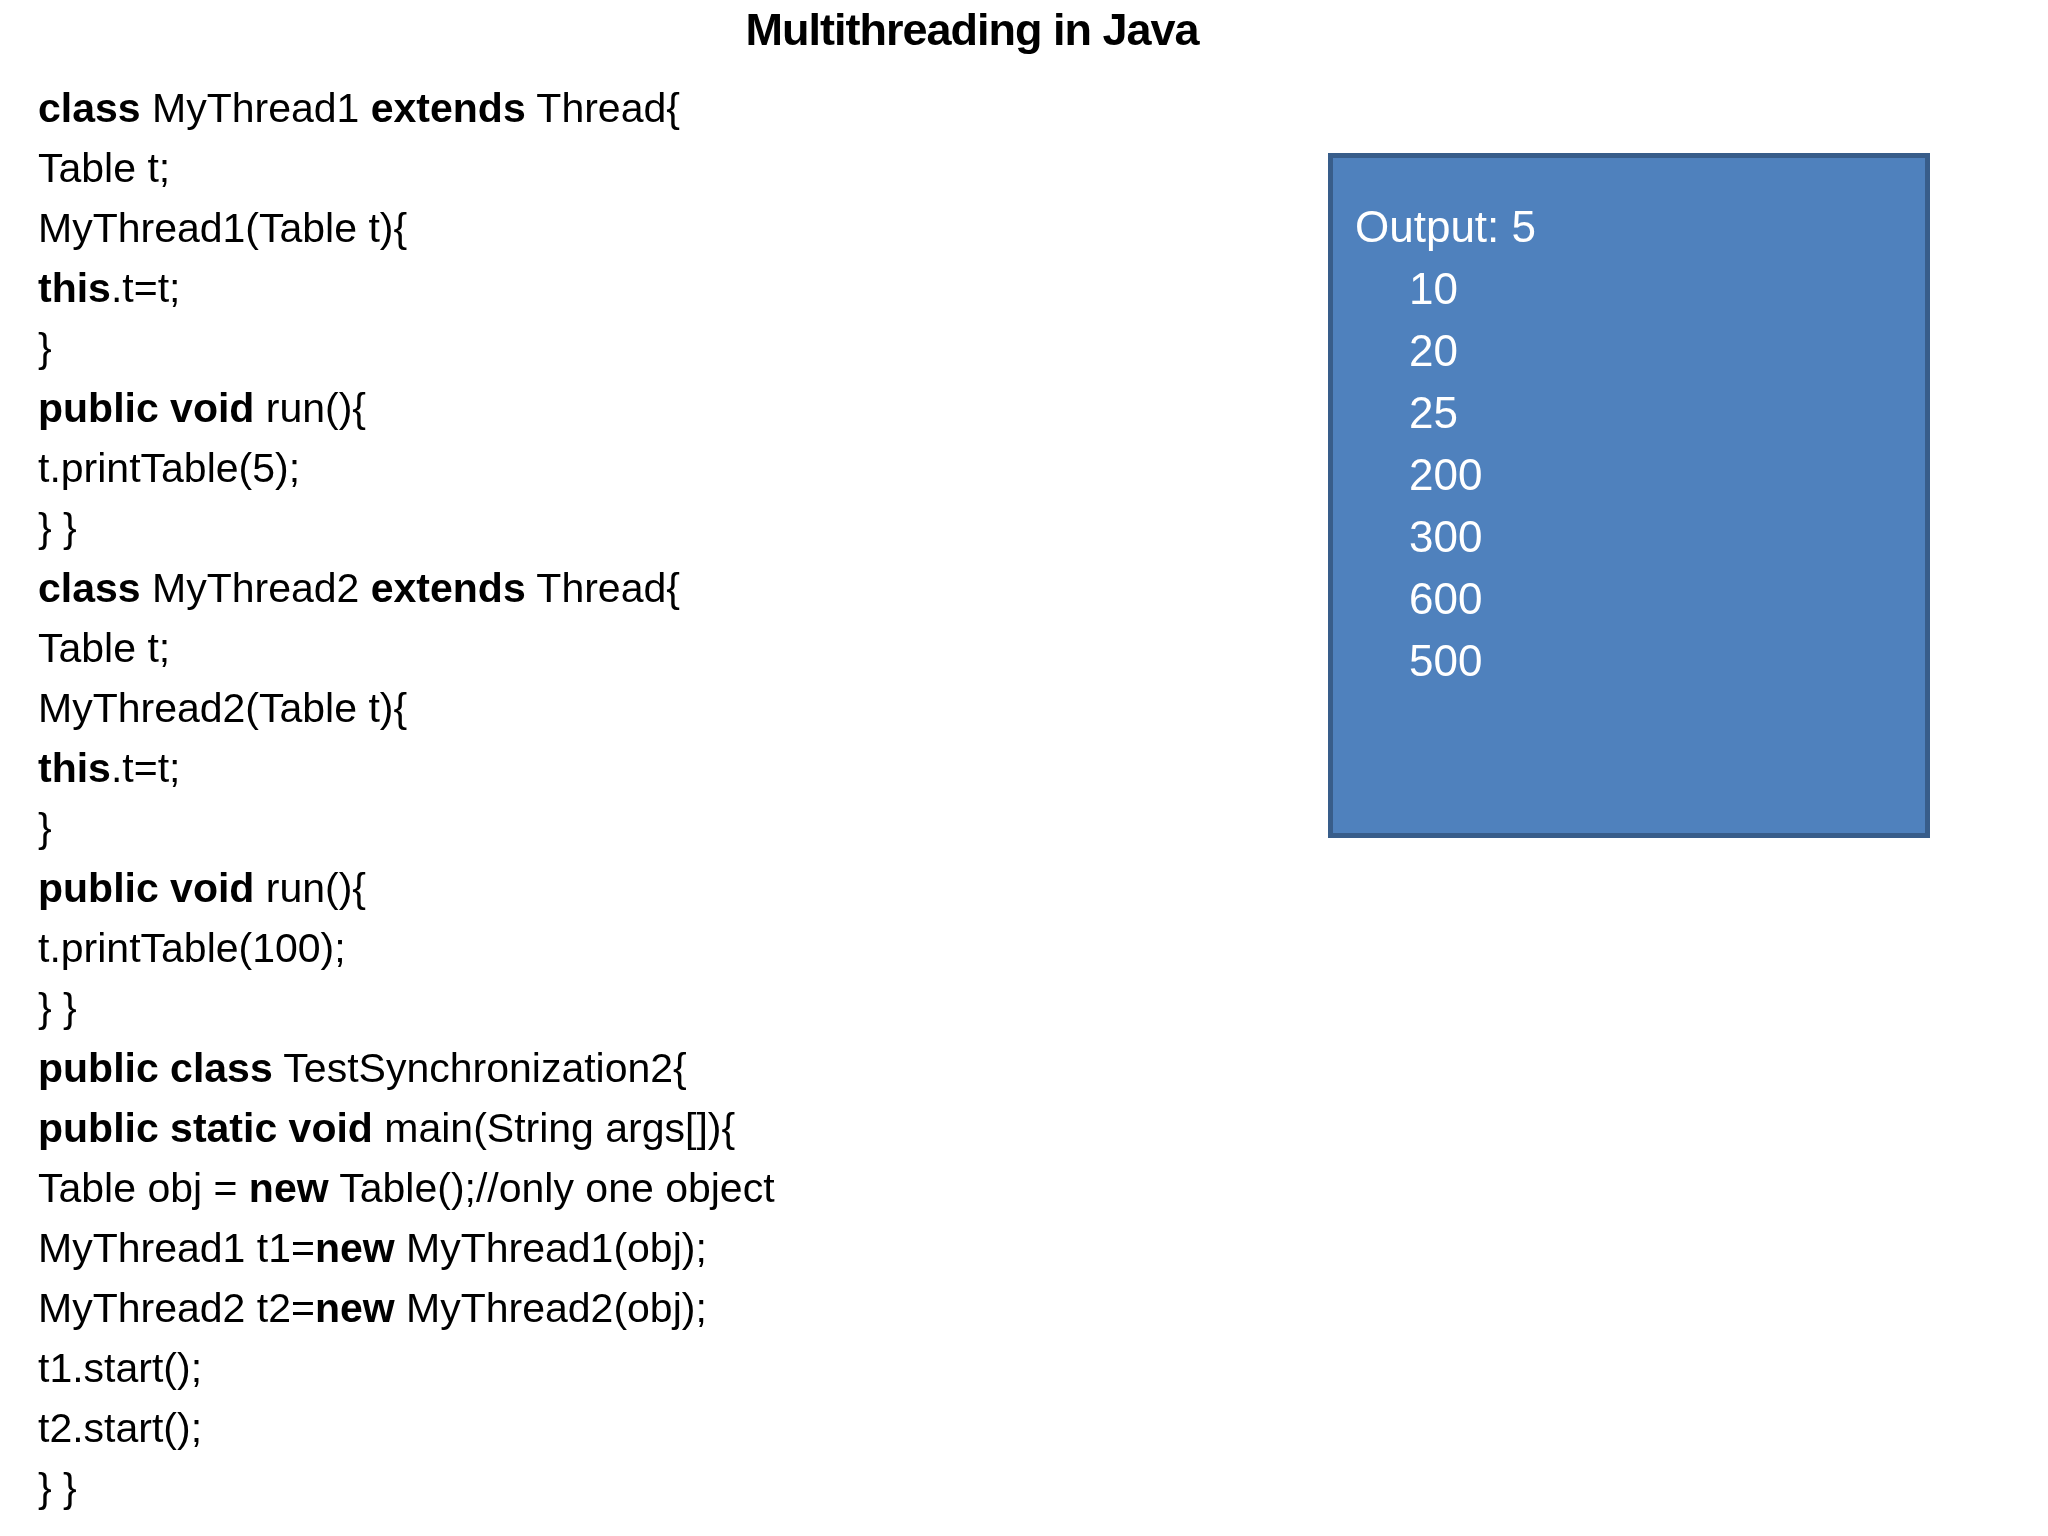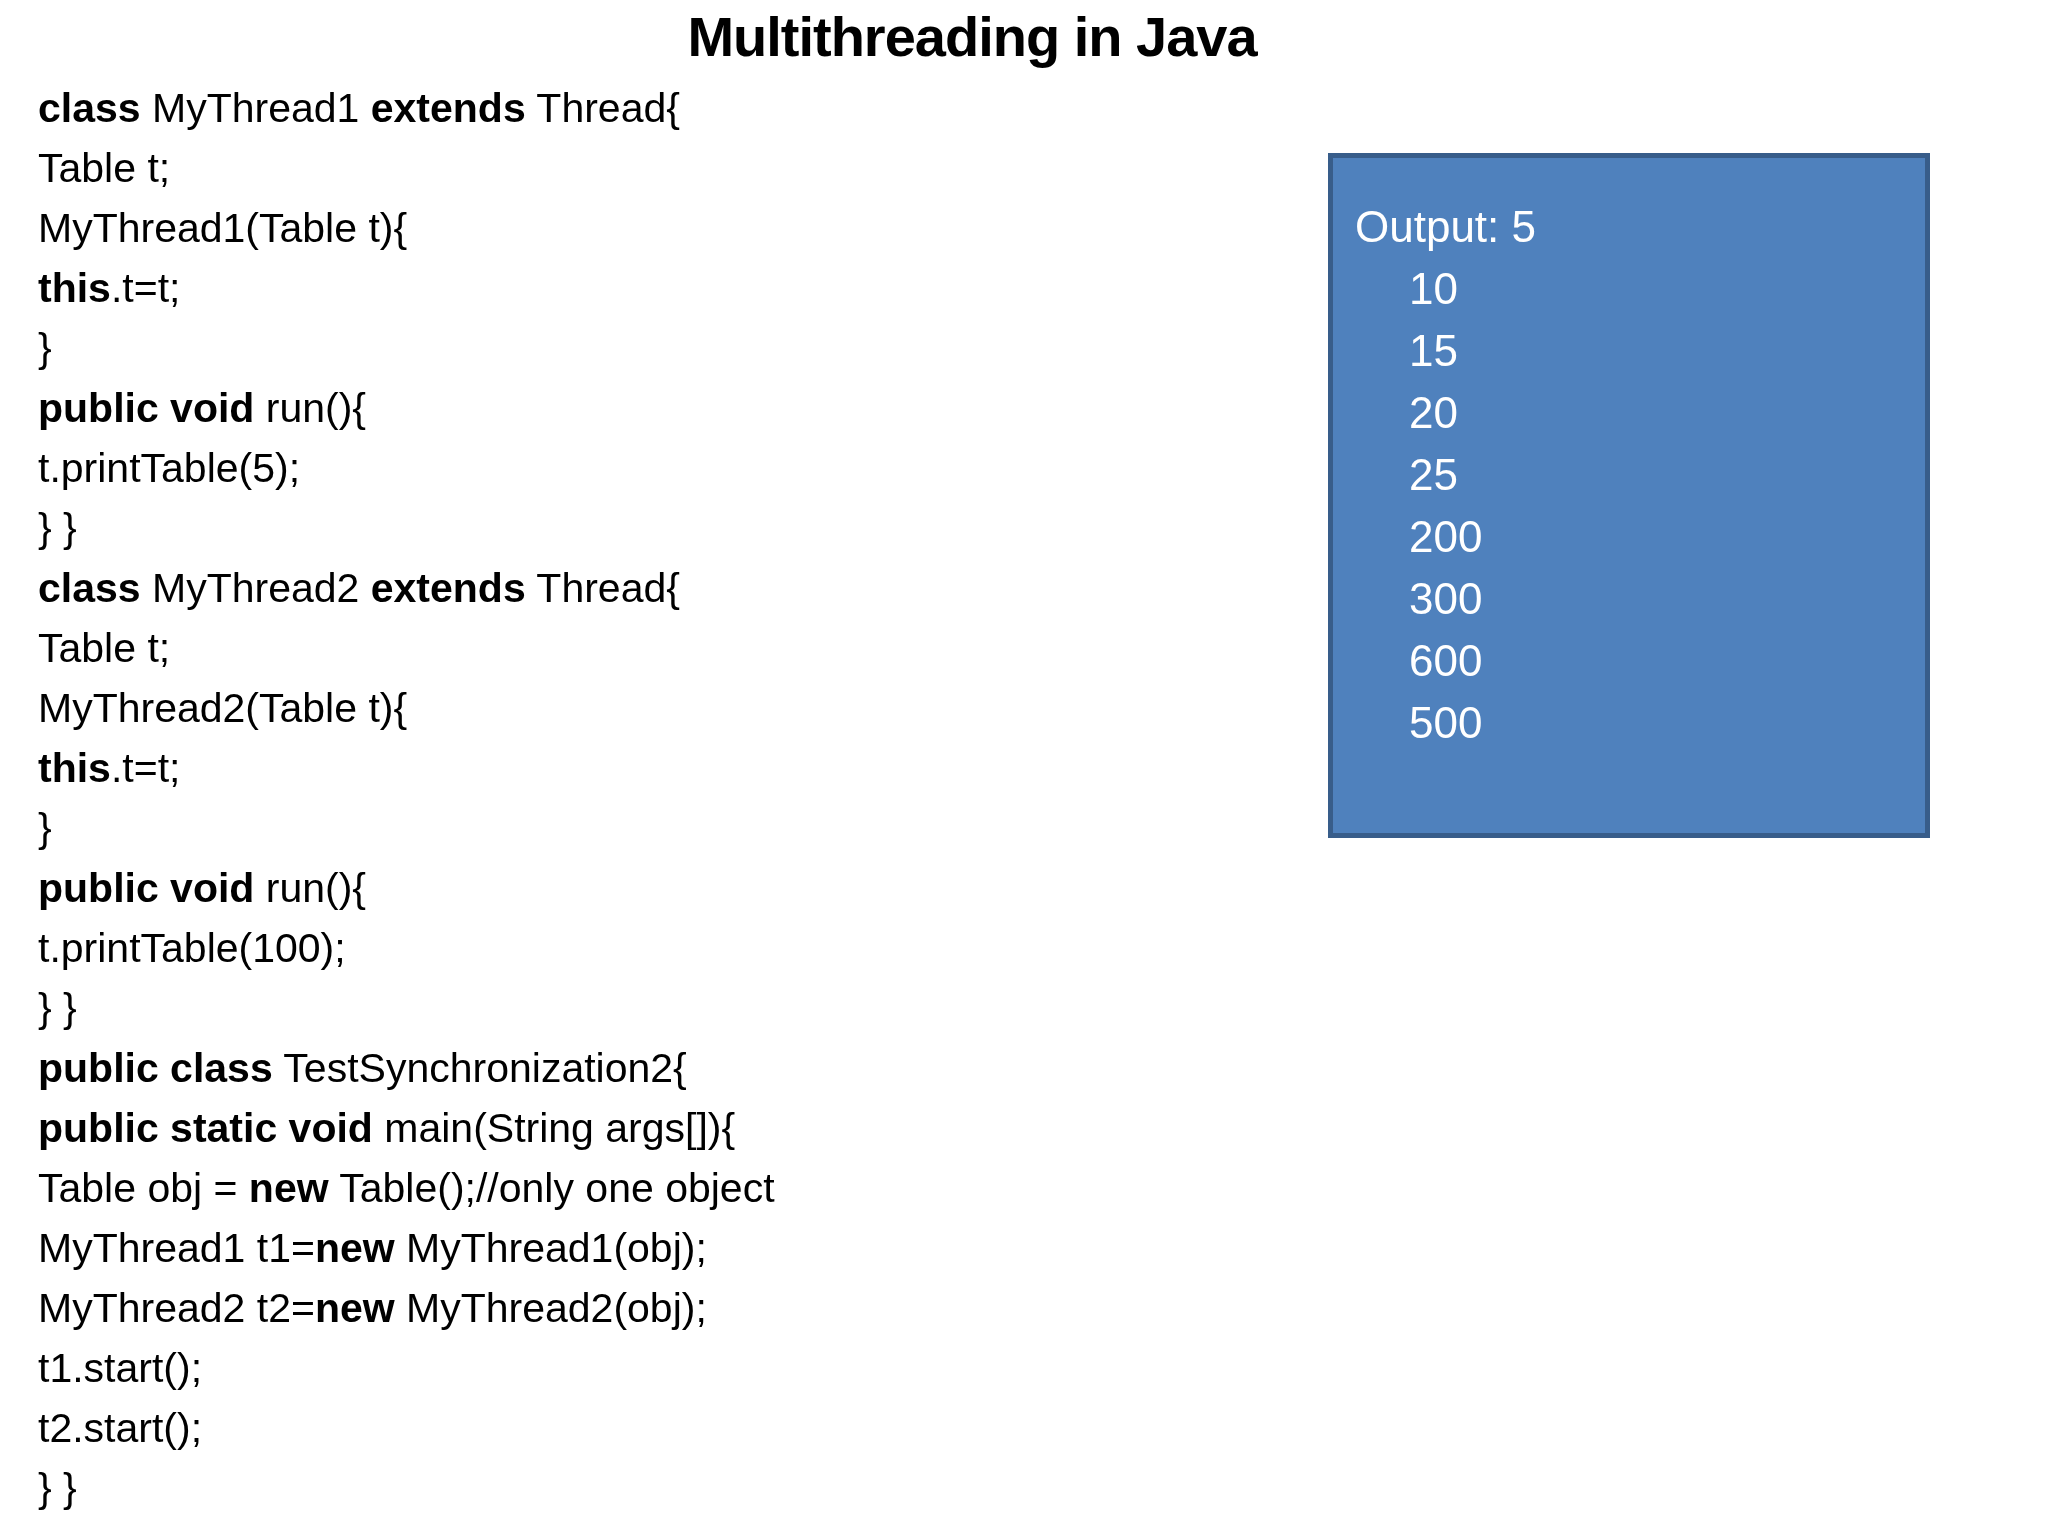--- a/index.html
+++ b/index.html
@@ -12,21 +12,21 @@
     font-family:"Liberation Sans", sans-serif;
     color:#000000;
   }
   .title{
     position:absolute;
     top:4px;
     left:0;
     right:104px;
     margin:0;
     text-align:center;
-    font-size:56px;
+    font-size:45px;
     font-weight:700;
     letter-spacing:-1px;
   }
   .code{
     position:absolute;
     left:38px;
     top:78px;
     font-size:41px;
     line-height:60px;
     white-space:pre;
@@ -57,21 +57,20 @@
 
 <div class="slide" style="background: rgb(255, 255, 255);">
   <h1 class="title">Multithreading in Java</h1>
 
   <div class="code" id="code-block" style="color: rgb(0, 0, 0);"><div class="code-line"><span class="kw">class</span><span> MyThread1 </span><span class="kw">extends</span><span> Thread{</span></div><div class="code-line"><span>Table t;</span></div><div class="code-line"><span>MyThread1(Table t){</span></div><div class="code-line"><span class="kw">this</span><span>.t=t;</span></div><div class="code-line"><span>}</span></div><div class="code-line"><span class="kw">public void</span><span> run(){</span></div><div class="code-line"><span>t.printTable(5);</span></div><div class="code-line"><span>} }</span></div><div class="code-line"><span class="kw">class</span><span> MyThread2 </span><span class="kw">extends</span><span> Thread{</span></div><div class="code-line"><span>Table t;</span></div><div class="code-line"><span>MyThread2(Table t){</span></div><div class="code-line"><span class="kw">this</span><span>.t=t;</span></div><div class="code-line"><span>}</span></div><div class="code-line"><span class="kw">public void</span><span> run(){</span></div><div class="code-line"><span>t.printTable(100);</span></div><div class="code-line"><span>} }</span></div><div class="code-line"><span class="kw">public class</span><span> TestSynchronization2{</span></div><div class="code-line"><span class="kw">public static void</span><span> main(String args[]){</span></div><div class="code-line"><span>Table obj = </span><span class="kw">new</span><span> Table();//only one object</span></div><div class="code-line"><span>MyThread1 t1=</span><span class="kw">new</span><span> MyThread1(obj);</span></div><div class="code-line"><span>MyThread2 t2=</span><span class="kw">new</span><span> MyThread2(obj);</span></div><div class="code-line"><span>t1.start();</span></div><div class="code-line"><span>t2.start();</span></div><div class="code-line"><span>} }</span></div></div>
 
   <div class="output-box" id="output-box" style="background: rgb(79, 129, 189); border-color: rgb(56, 93, 138); color: rgb(255, 255, 255);">
     <div class="out-line out-header">Output: 5</div>
     <div id="output-values">
         <div class="out-line out-value">10</div>
-        <div class="out-line out-value">15</div>
         <div class="out-line out-value">20</div>
         <div class="out-line out-value">25</div>
         <div class="out-line out-value">200</div>
         <div class="out-line out-value">300</div>
         <div class="out-line out-value">600</div>
         <div class="out-line out-value">500</div>
       </div>
   </div>
 </div>
 

